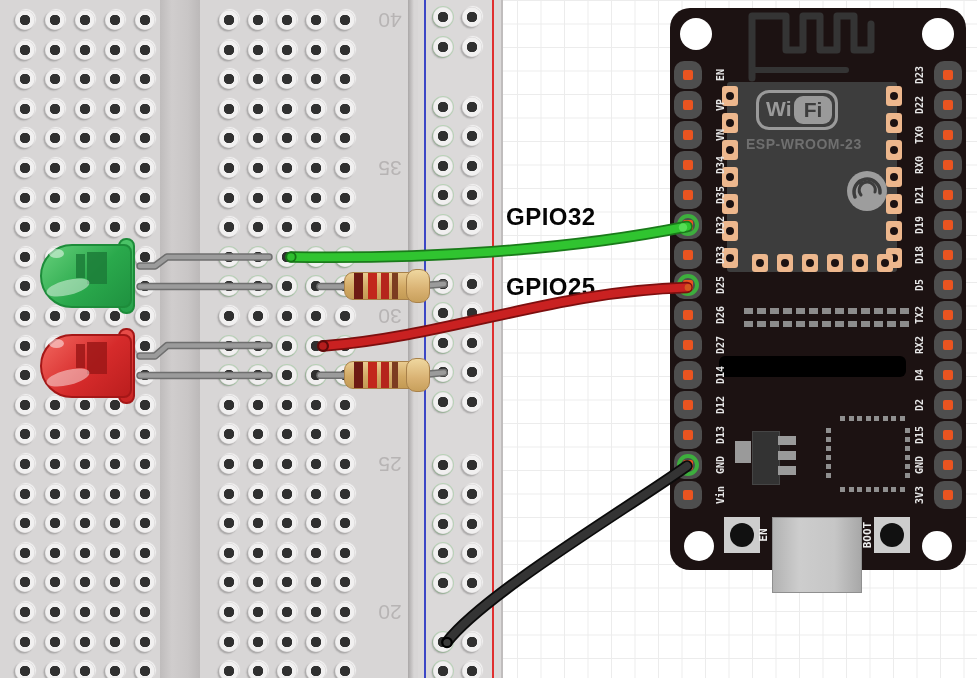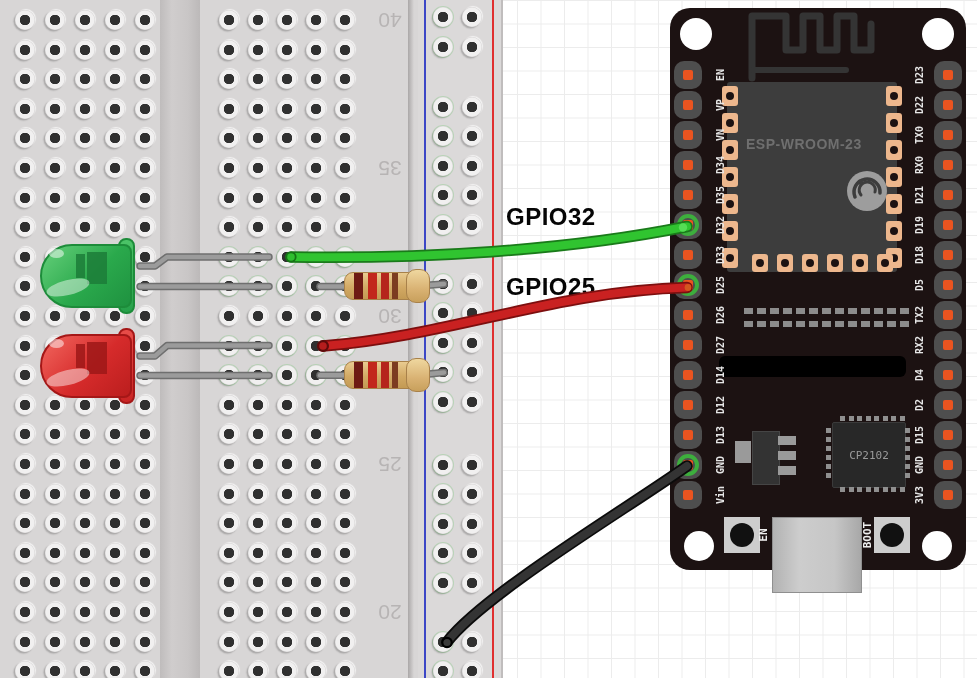--- a/index.html
+++ b/index.html
@@ -375,20 +375,24 @@
     <div class="mnt-hole" style="left:252px;top:10px;width:32px;height:32px;"></div>
     <div class="mnt-hole" style="left:14px;top:523px;width:30px;height:30px;"></div>
     <div class="mnt-hole" style="left:252px;top:523px;width:30px;height:30px;"></div>
 
     <svg class="layer" width="296" height="90">
       <path d="M82,70 L82,8 L116,8 L116,42 L133,42 L133,8 L150,8 L150,42 L167,42 L167,8 L184,8 L184,42 L201,42 L201,16" fill="none" stroke="#343434" stroke-width="7" stroke-linejoin="round" stroke-linecap="round"></path>
       <path d="M82,62 L176,62" fill="none" stroke="#343434" stroke-width="6" stroke-linecap="round"></path>
     </svg>
 
     <div id="wifi-module">
+      <div id="wifi-logo">
+        <span class="wi">Wi</span>
+        <span class="fibox">Fi</span>
+      </div>
       <div id="mod-name">ESP-WROOM-23</div>
       <svg width="42" height="42" style="position:absolute;left:119px;top:88px;">
         <circle cx="21" cy="21" r="20" fill="#9d9d9d"></circle>
         <path d="M9,27 A13,13 0 1 1 34,23" fill="none" stroke="#3d3d3d" stroke-width="3.5" stroke-linecap="round"></path>
         <path d="M15,25 A8,8 0 1 1 29,22" fill="none" stroke="#3d3d3d" stroke-width="3" stroke-linecap="round"></path>
         <circle cx="14" cy="12" r="2.6" fill="#3d3d3d"></circle>
       </svg>
       <div id="mod-pads">
           <div class="mod-pad" style="left:-5px;top:4px;">
             <i></i>
@@ -480,21 +484,20 @@
         <div class="dash" style="left:204px;top:313px;"></div>
         <div class="dash" style="left:217px;top:313px;"></div>
         <div class="dash" style="left:230px;top:313px;"></div>
       </div>
     <div id="slot"></div>
     <div id="vreg-pad"></div>
     <div id="vreg-body"></div>
     <div class="vreg-leg" style="top:428px;"></div>
     <div class="vreg-leg" style="top:443px;"></div>
     <div class="vreg-leg" style="top:458px;"></div>
-    <div id="cp2102">CP2102</div>
     <div id="chip-stubs">
         <div class="chip-stub" style="left:170px;top:408px;"></div>
         <div class="chip-stub" style="left:170px;top:479px;"></div>
         <div class="chip-stub" style="left:178.5px;top:408px;"></div>
         <div class="chip-stub" style="left:178.5px;top:479px;"></div>
         <div class="chip-stub" style="left:187px;top:408px;"></div>
         <div class="chip-stub" style="left:187px;top:479px;"></div>
         <div class="chip-stub" style="left:195.5px;top:408px;"></div>
         <div class="chip-stub" style="left:195.5px;top:479px;"></div>
         <div class="chip-stub" style="left:204px;top:408px;"></div>

